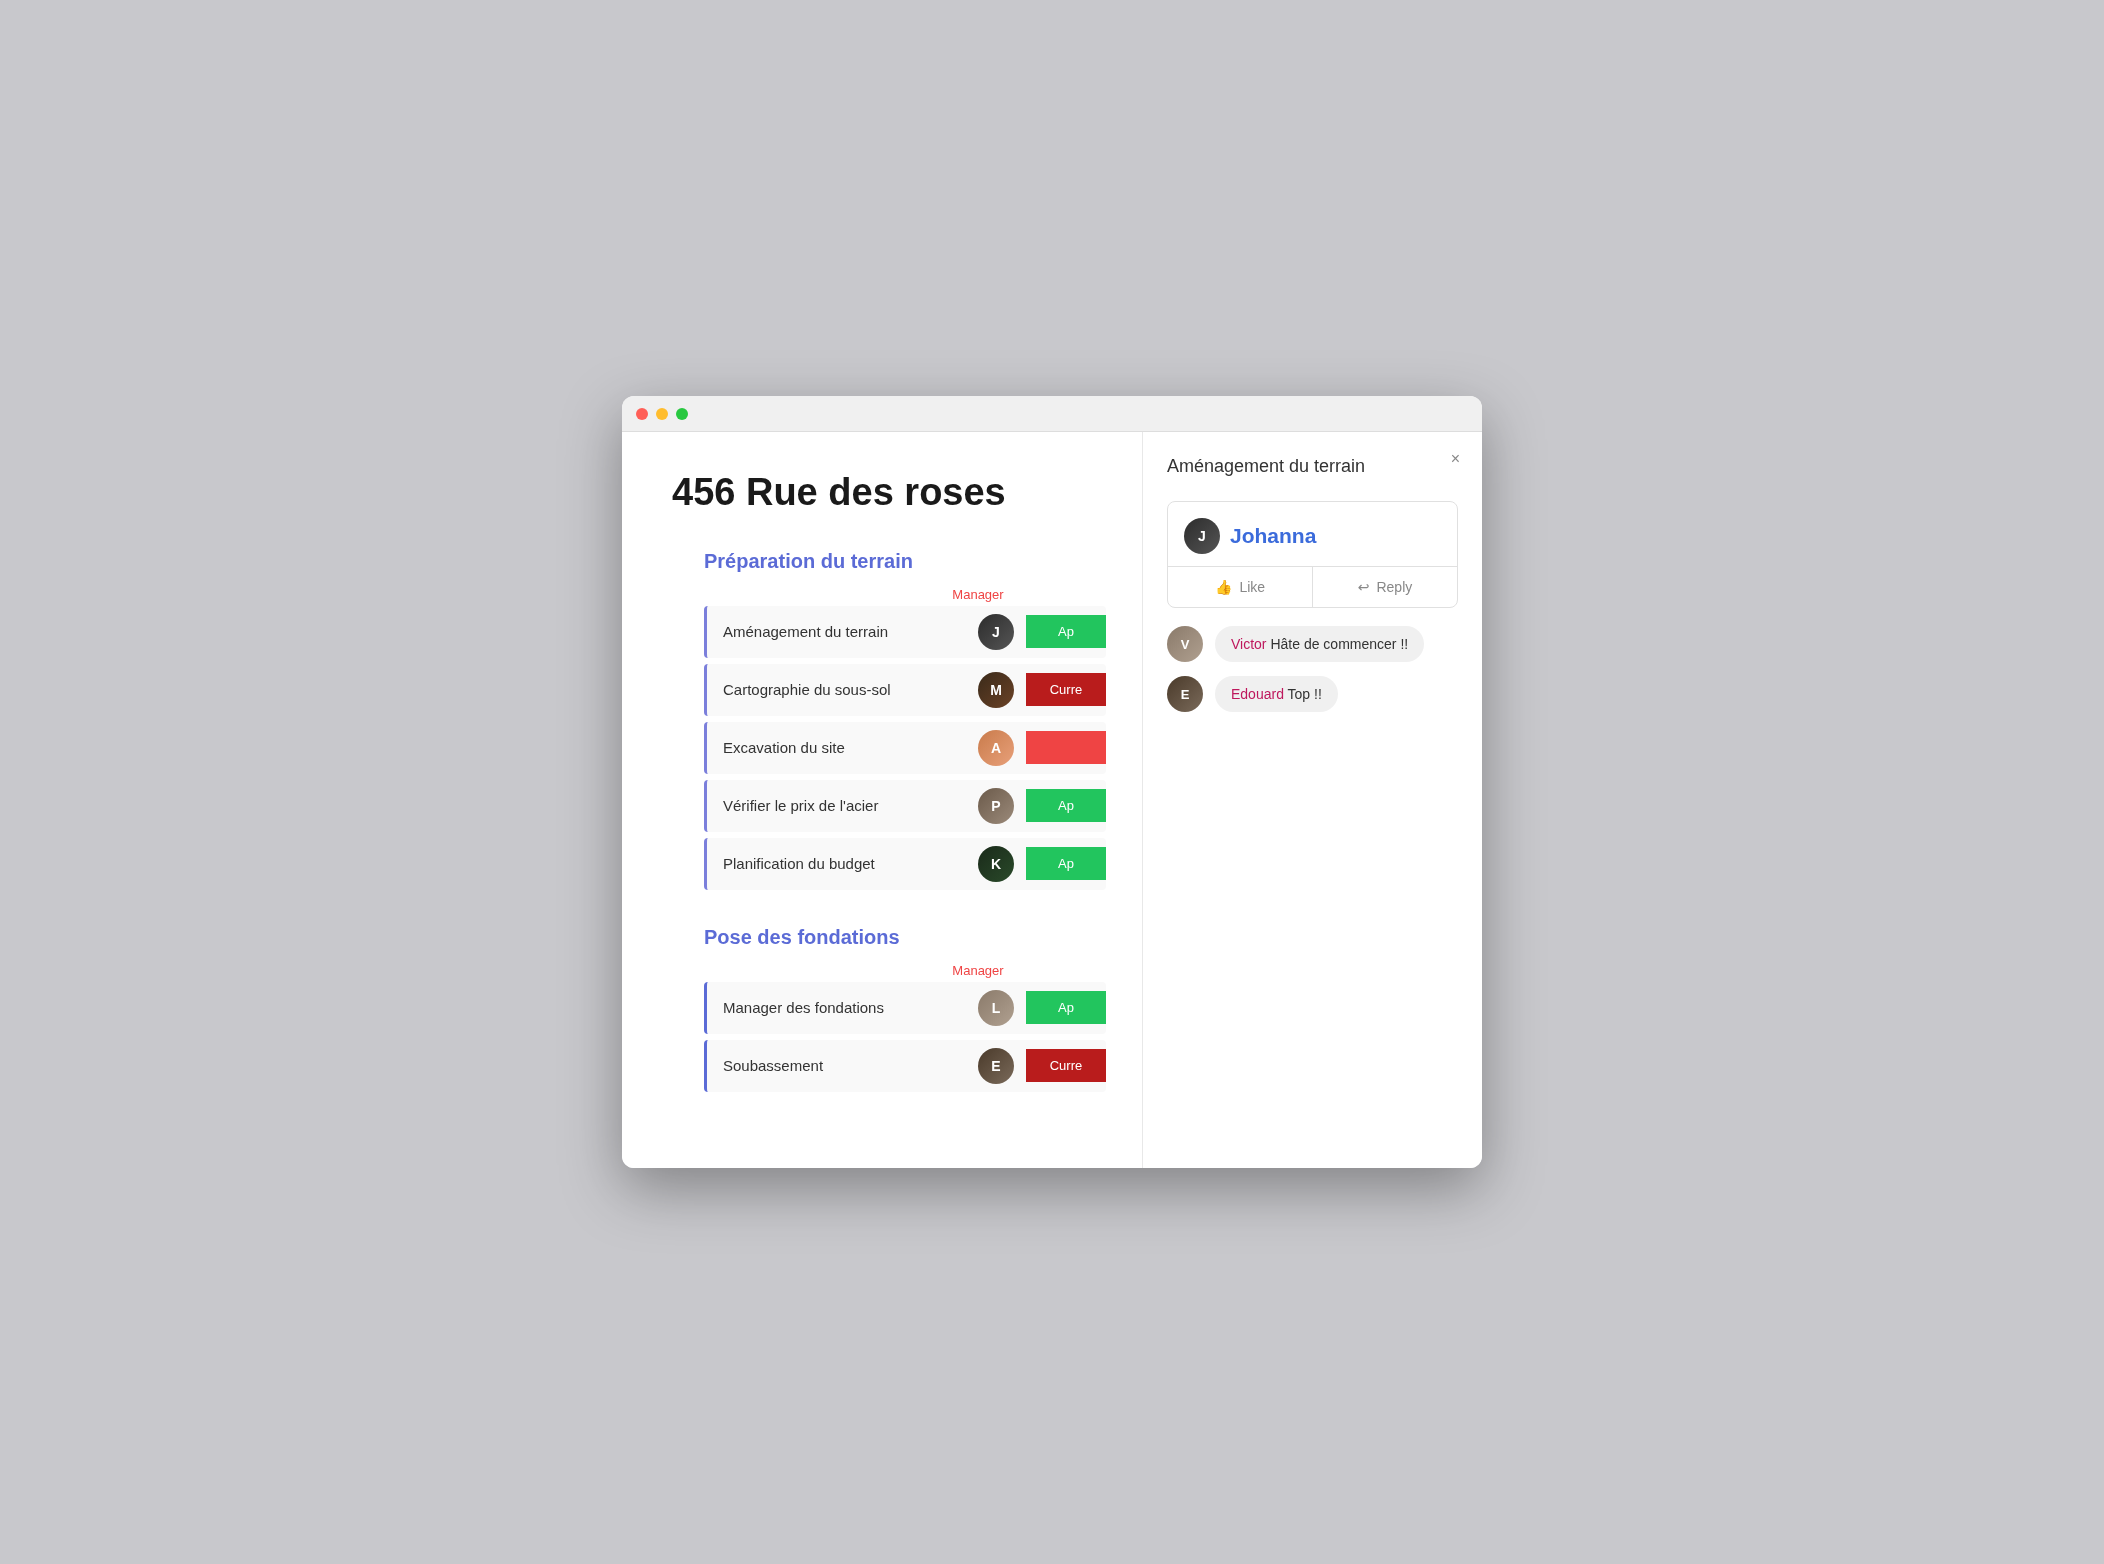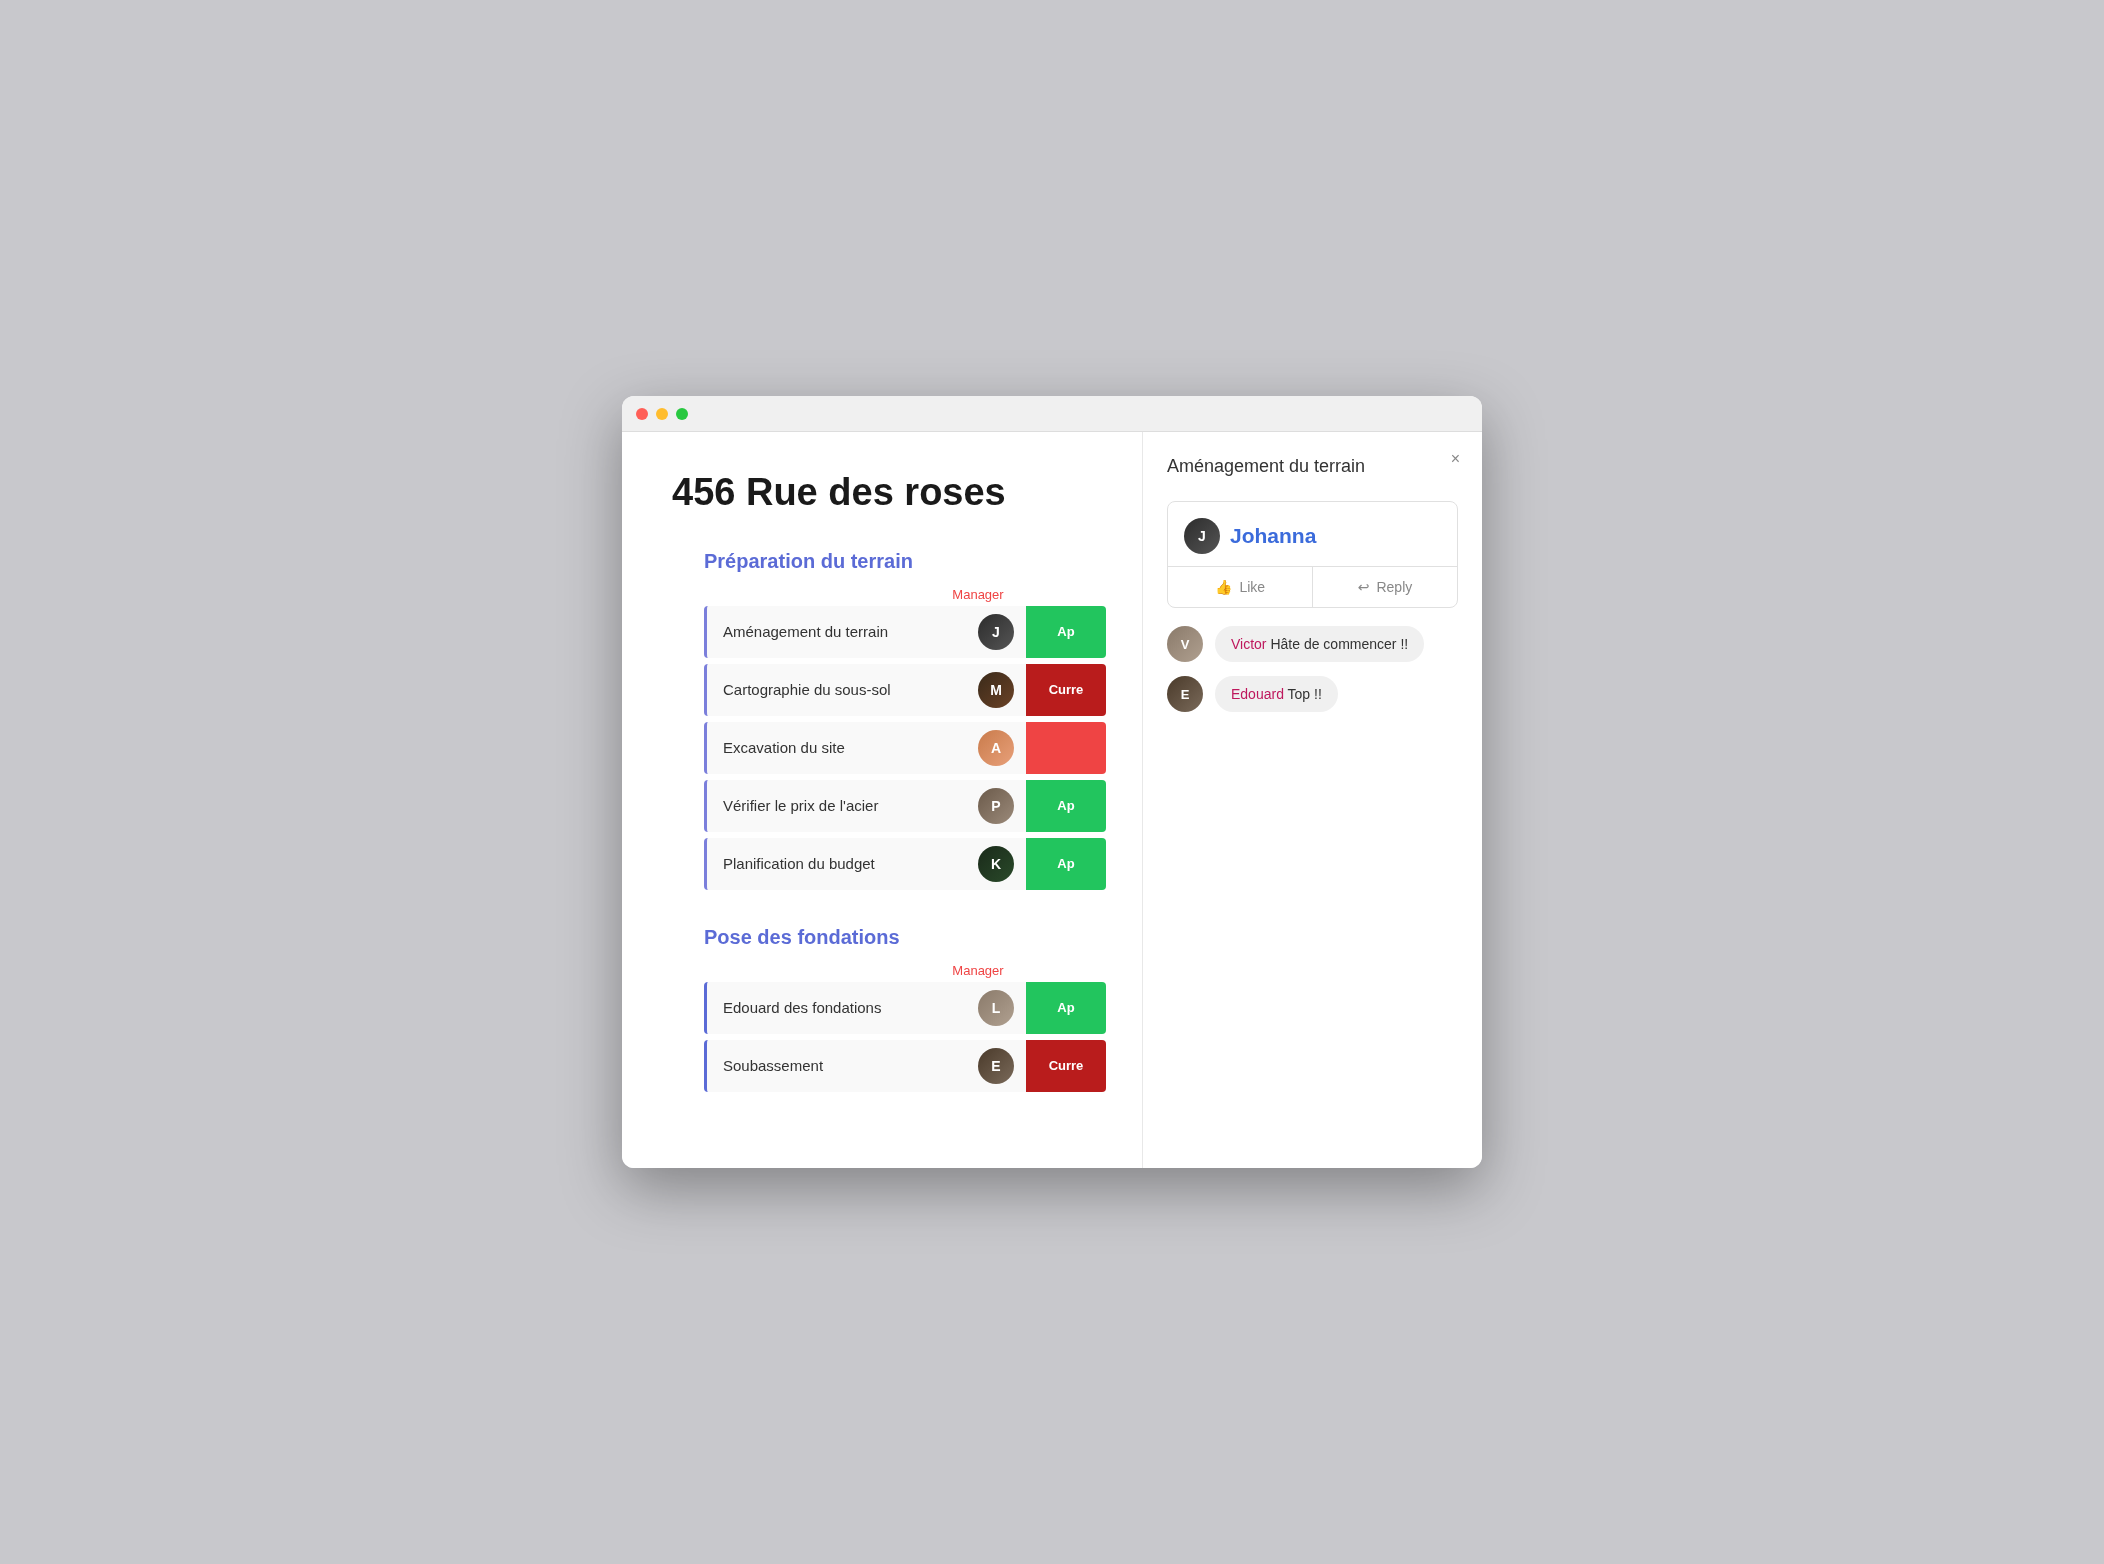--- a/index.html
+++ b/index.html
@@ -136,26 +136,26 @@
     .avatar-2 { background: linear-gradient(135deg, #3a2a1a 0%, #6b4226 100%); }
     .avatar-3 { background: linear-gradient(135deg, #c97b4b 0%, #e8a07a 100%); }
     .avatar-4 { background: linear-gradient(135deg, #6b5a4a 0%, #9b8a7a 100%); }
     .avatar-5 { background: linear-gradient(135deg, #1a2a1a 0%, #2a4a2a 100%); }
     .avatar-6 { background: linear-gradient(135deg, #8a7a6a 0%, #b0a090 100%); }
     .avatar-7 { background: linear-gradient(135deg, #4a3a2a 0%, #7a6a5a 100%); }
 
     .status-badge {
       min-width: 80px;
       padding: 0 14px;
-      height: 52px;
+      height: 33px;
       display: flex;
       align-items: center;
       justify-content: center;
       font-size: 13px;
-      font-weight: 700;
+      font-weight: 400;
       color: white;
       white-space: nowrap;
     }
 
     .status-green { background: #22c55e; }
     .status-orange { background: #b91c1c; }
     .status-red { background: #ef4444; }
 
     
     .right-panel {
@@ -364,21 +364,21 @@
       <div class="section">
         <div class="section-title">Pose des fondations</div>
 
         <div class="section-header-row">
           <div style="flex:1"></div>
           <div class="col-manager">Manager</div>
           <div style="min-width:80px"></div>
         </div>
 
         <div class="task-row blue-border">
-          <span class="task-label">Edouard des fondations</span>
+          <span class="task-label">Manager des fondations</span>
           <div class="avatar-cell">
             <div class="avatar avatar-6">L</div>
           </div>
           <div class="status-badge status-green">Ap</div>
         </div>
 
         <div class="task-row blue-border">
           <span class="task-label">Soubassement</span>
           <div class="avatar-cell">
             <div class="avatar avatar-7">E</div>

